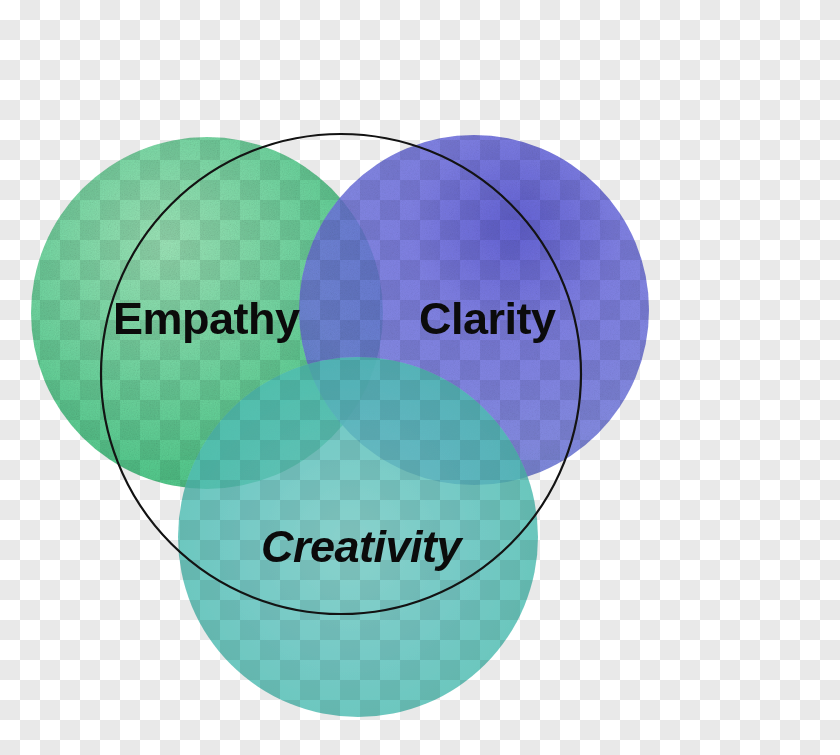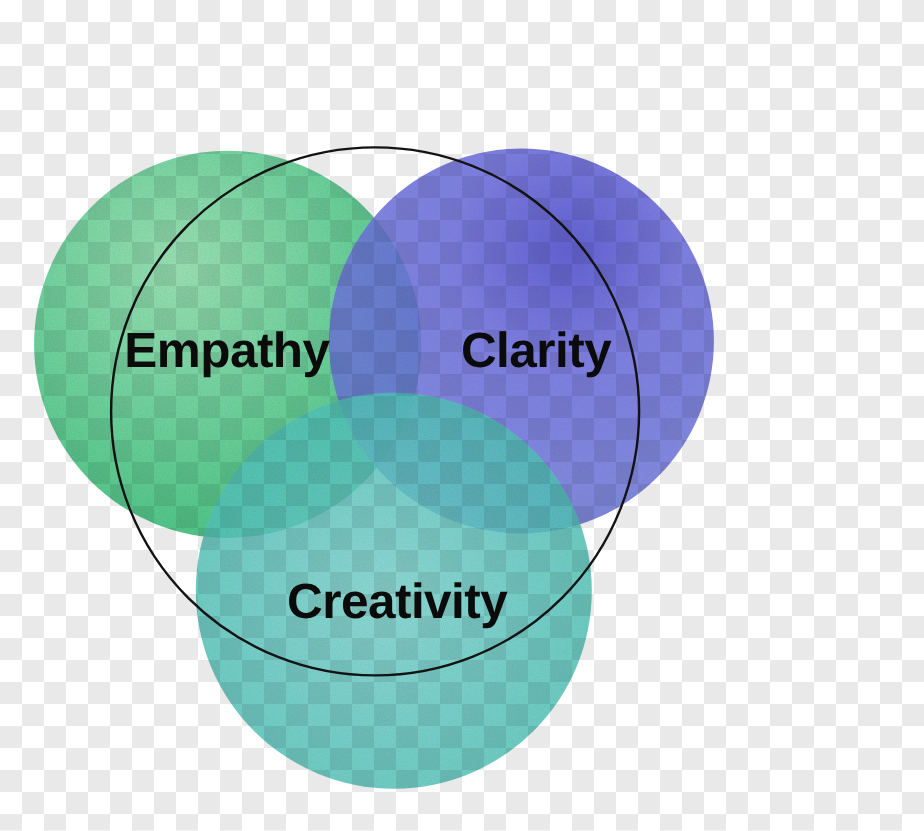--- a/index.html
+++ b/index.html
@@ -37,21 +37,21 @@
     color: #0b0b0b;
     font-weight: bold;
     font-size: 45px;
     line-height: 1;
     letter-spacing: -0.5px;
     white-space: nowrap;
     -webkit-font-smoothing: antialiased;
   }
   #label-empathy   { left: 113px; top: 296px; }
   #label-clarity   { left: 419px; top: 296px; }
-  #label-creativity{ left: 261px; top: 524px; }
+  #label-creativity{ left: 261px; top: 524px; font-style: italic; }
 </style>
 </head>
 <body>
 
 <div id="stage">
 
   <svg id="venn-svg" viewBox="0 0 840 755" xmlns="http://www.w3.org/2000/svg">
     <defs>
 
       <filter id="grain" x="-20%" y="-20%" width="140%" height="140%">

